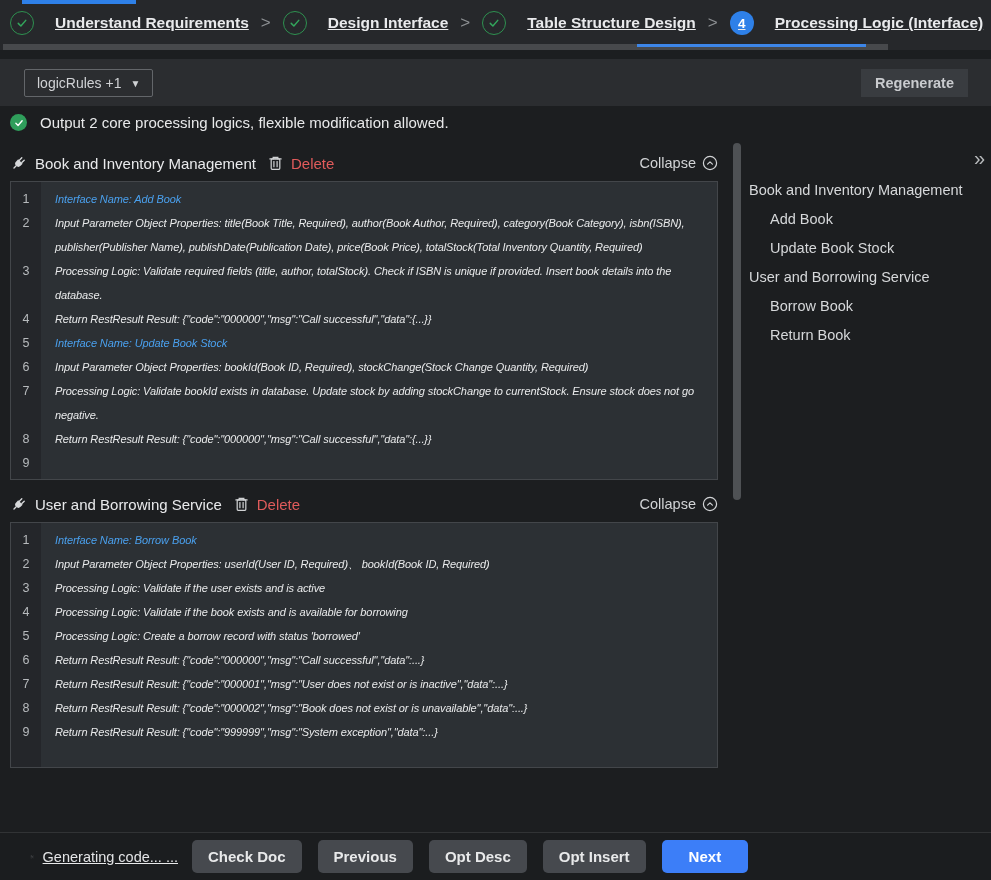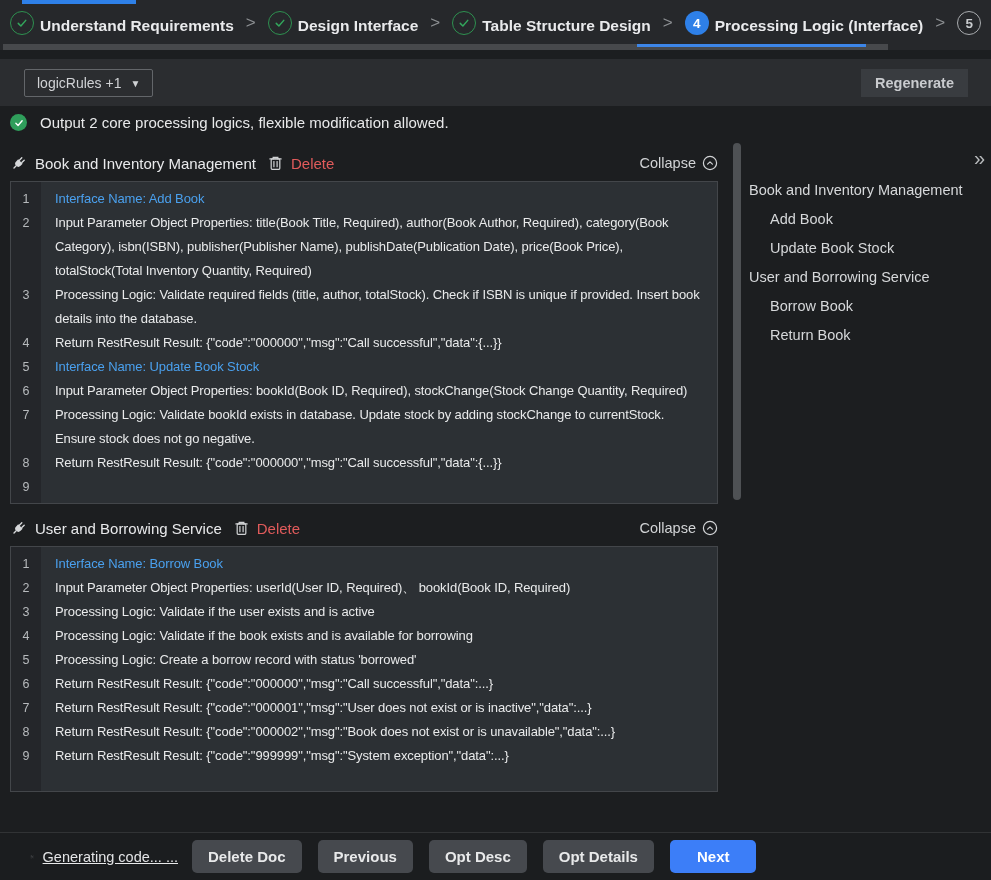--- a/index.html
+++ b/index.html
@@ -8,21 +8,21 @@
     background:#1c1e20;
     font-family:"Liberation Sans", sans-serif;
     color:#e8e9ea;
     position:relative;
   }
 
   
   .stepper { position:absolute; top:0; left:0; width:991px; height:50px; background:#26282b; overflow:hidden; }
   .top-accent { position:absolute; top:0; left:22px; width:114px; height:4px; background:var(--accent-blue,#2e80e8); }
   .steps { display:flex; align-items:center; gap:11px; padding:11px 0 0 10px; white-space:nowrap; }
-  .step { display:flex; align-items:flex-end; gap:6px; cursor:pointer; }
+  .step { display:flex; align-items:center; gap:21px; cursor:pointer;text-decoration:underline; }
   .circle {
     width:24px; height:24px; border-radius:50%; flex:0 0 24px;
     display:flex; align-items:center; justify-content:center;
     font-size:13.5px; font-weight:700;
   }
   .circle.done   { border:1.5px solid var(--check-green,#2e8f4e); color:var(--check-green,#2e8f4e); }
   .circle.active { background:var(--accent-blue,#2e80e8); color:#fff; }
   .circle.pending{ border:1.5px solid #a9acaf; color:#c9cccf; }
   .step-label { font-size:15.5px; font-weight:700; color:#e9eaec; }
   .step-sep { color:#8d9093; font-size:17px; font-weight:400; padding:0 1px; }
@@ -62,21 +62,21 @@
   .delete-label { font-size:15px; color:var(--delete-red,#e05b5b); cursor:pointer; }
   .collapse-btn { margin-left:auto; display:flex; align-items:flex-end; gap:6px; font-size:14.5px; color:#d2d4d6; cursor:pointer; }
 
   .code {
     position:relative; margin-top:3px; border:1px solid #43464a;
     background:#2c3034; overflow:hidden; padding:5px 0 4px 0;
   }
   .code::before { content:""; position:absolute; left:0; top:0; bottom:0; width:30px; background:#24262a; }
   .code-row { display:flex; min-height:24px; position:relative; }
   .ln { flex:0 0 30px; text-align:center; font-size:12.5px; color:#b7babd; line-height:24px; }
-  .ctxt { flex:1; padding:0 12px 0 14px; font-size:13px; letter-spacing:-0.1px; line-height:24px; color:#e9eaeb; }
+  .ctxt { flex:1; padding:0 12px 0 14px; font-size:11px; letter-spacing:-0.1px; line-height:24px; color:#e9eaeb;font-style:italic; }
   .ctxt.link { color:var(--link-blue,#4aa0ee); }
   .panel + .panel { margin-top:9px; }
   .panel2-code { height:246px; }
 
   .v-scroll-thumb { position:absolute; left:733px; top:-5px; width:8px; height:357px; background:#4e5154; border-radius:4px; }
 
   
   .sidebar { position:absolute; left:747px; top:0; width:244px; height:684px; }
   .sidebar-collapse { position:absolute; right:6px; top:0; font-size:20px; color:#b9bcbe; cursor:pointer; line-height:20px; }
   .outline { position:absolute; top:28px; left:0; right:0; }
@@ -339,19 +339,19 @@
       <line x1="18" y1="10" x2="14.5" y2="10" opacity="0.6"></line>
       <line x1="15.7" y1="15.7" x2="13.2" y2="13.2" opacity="0.45"></line>
       <line x1="10" y1="18" x2="10" y2="14.5" opacity="0.35"></line>
       <line x1="4.3" y1="15.7" x2="6.8" y2="13.2" opacity="0.28"></line>
       <line x1="2" y1="10" x2="5.5" y2="10" opacity="0.22"></line>
       <line x1="4.3" y1="4.3" x2="6.8" y2="6.8" opacity="0.5"></line>
     </svg>
     <span class="gen-text">Generating code... ...</span>
   </div>
   <div class="footer-buttons" id="footerButtons">
-      <button class="btn">Delete Doc</button>
+      <button class="btn">Check Doc</button>
       <button class="btn">Previous</button>
       <button class="btn">Opt Desc</button>
-      <button class="btn">Opt Details</button>
+      <button class="btn">Opt Insert</button>
       <button class="btn primary">Next</button>
     </div>
 </div>
 
 </body></html>

